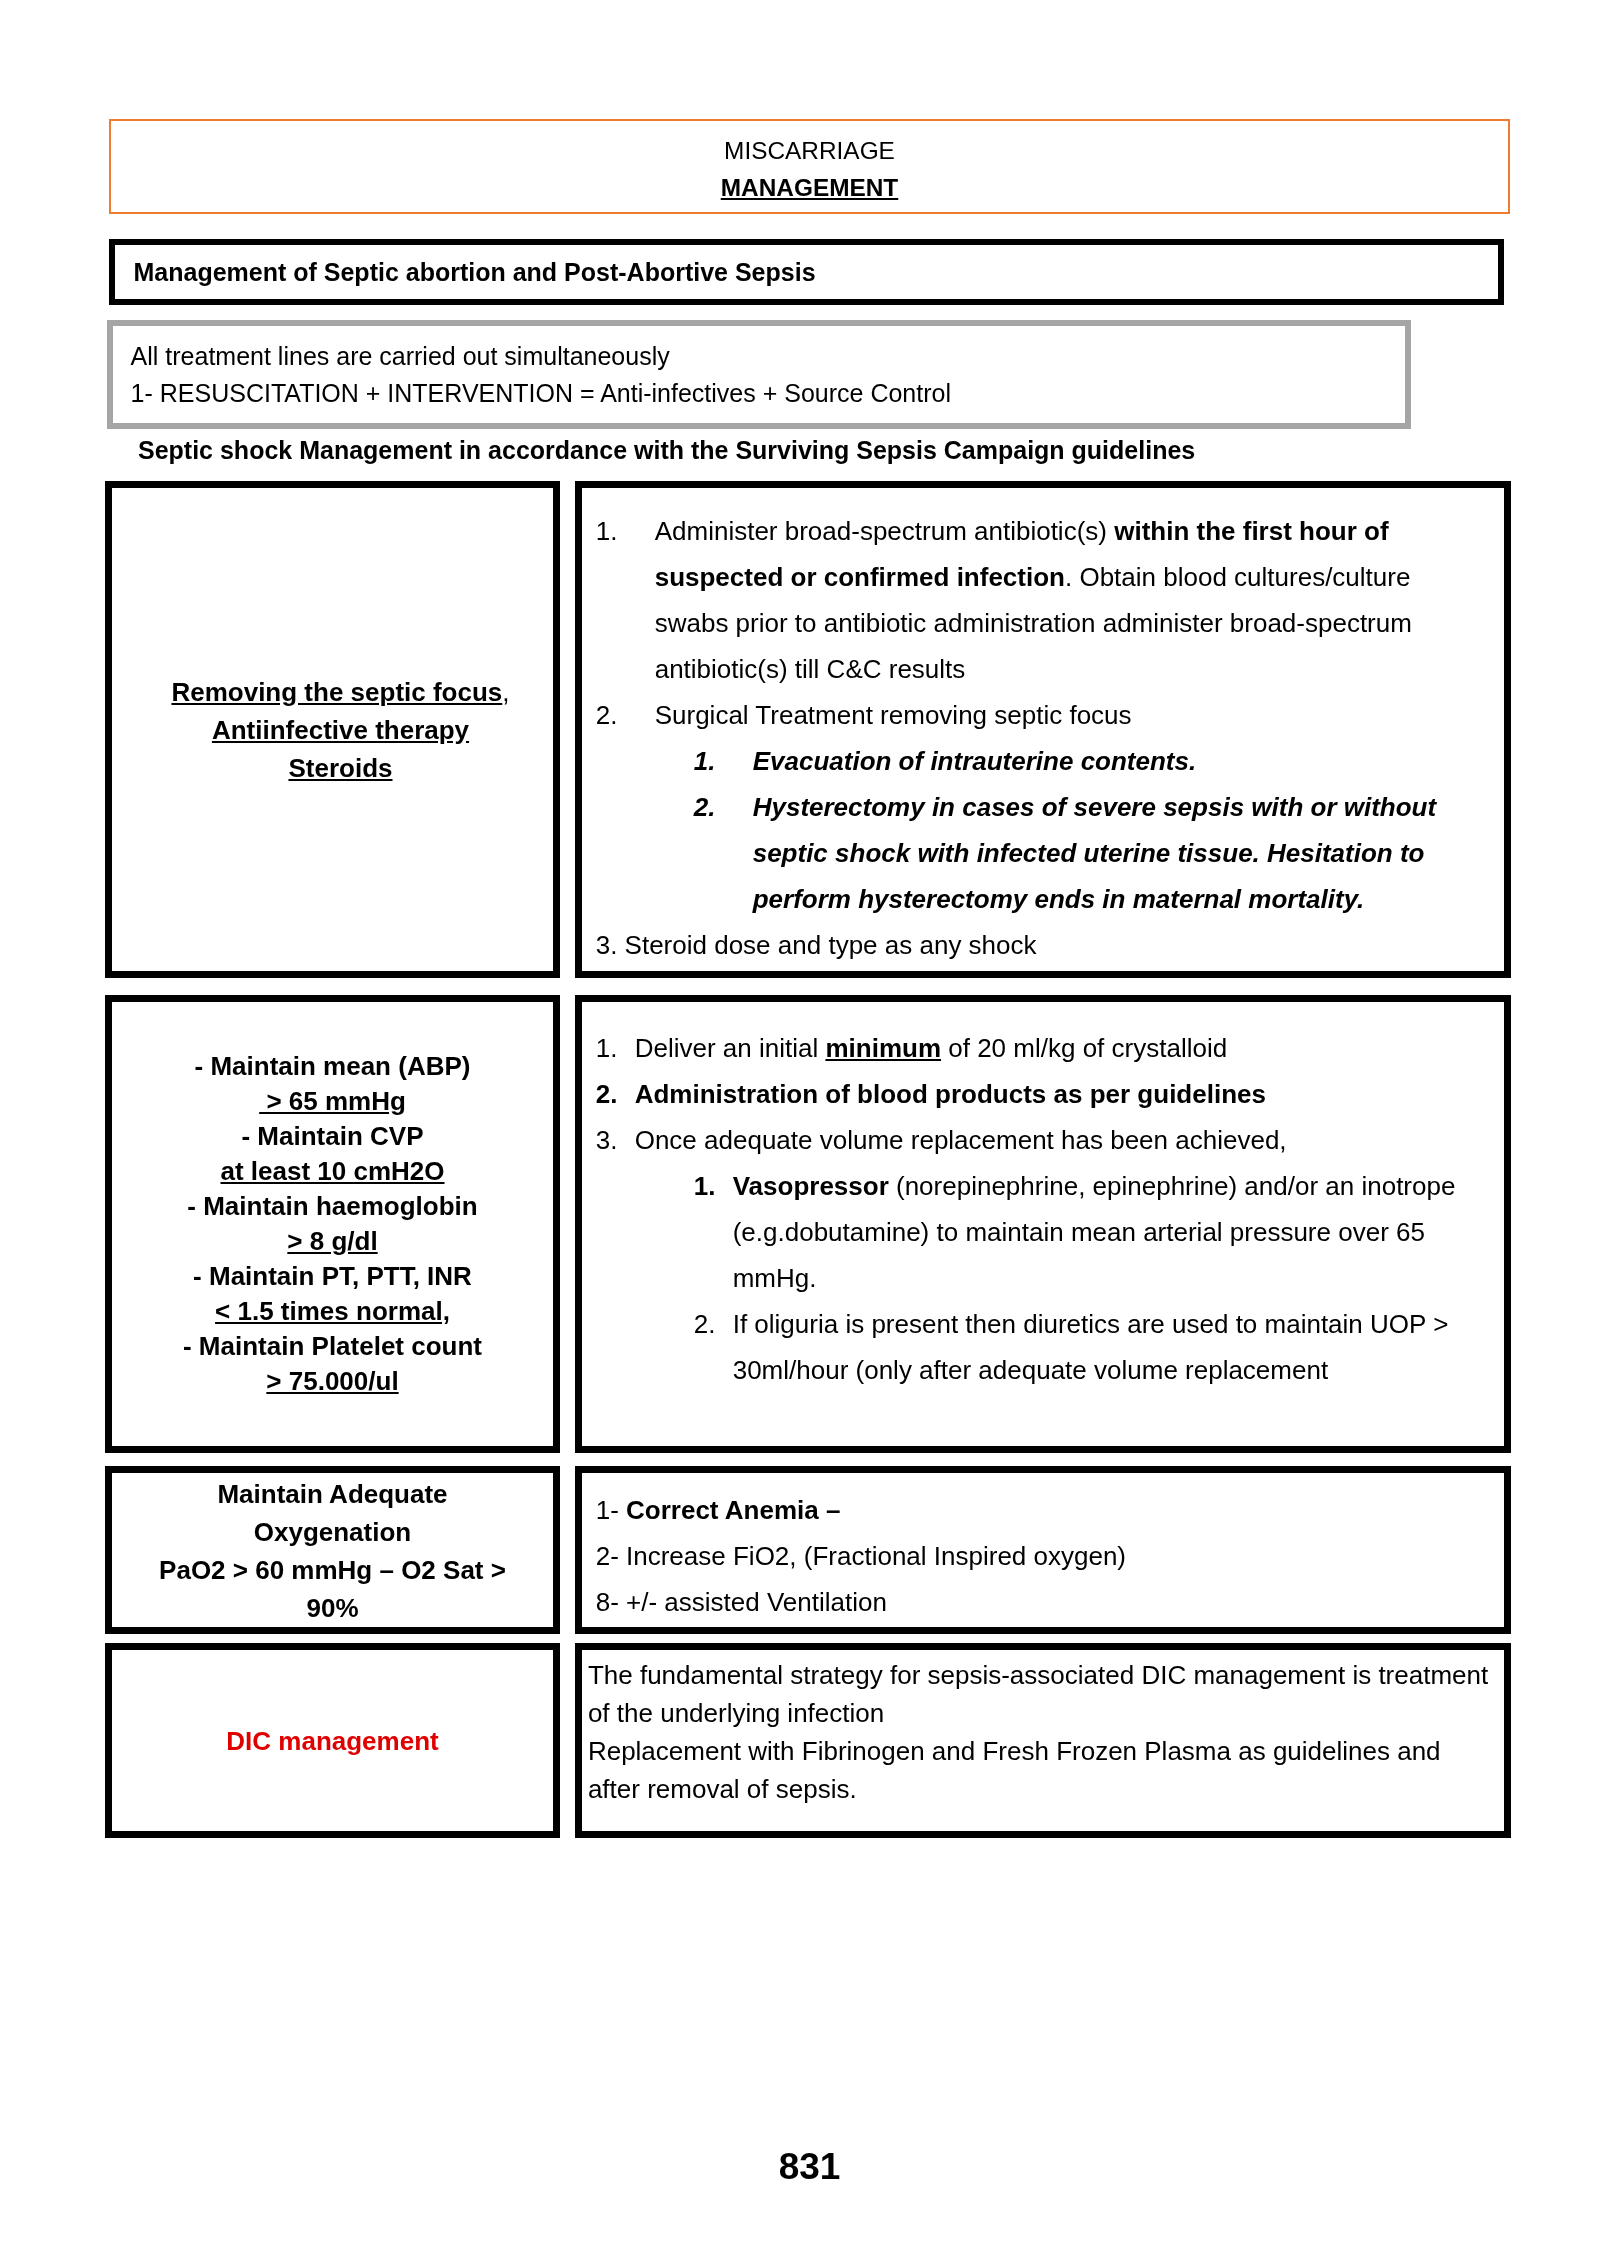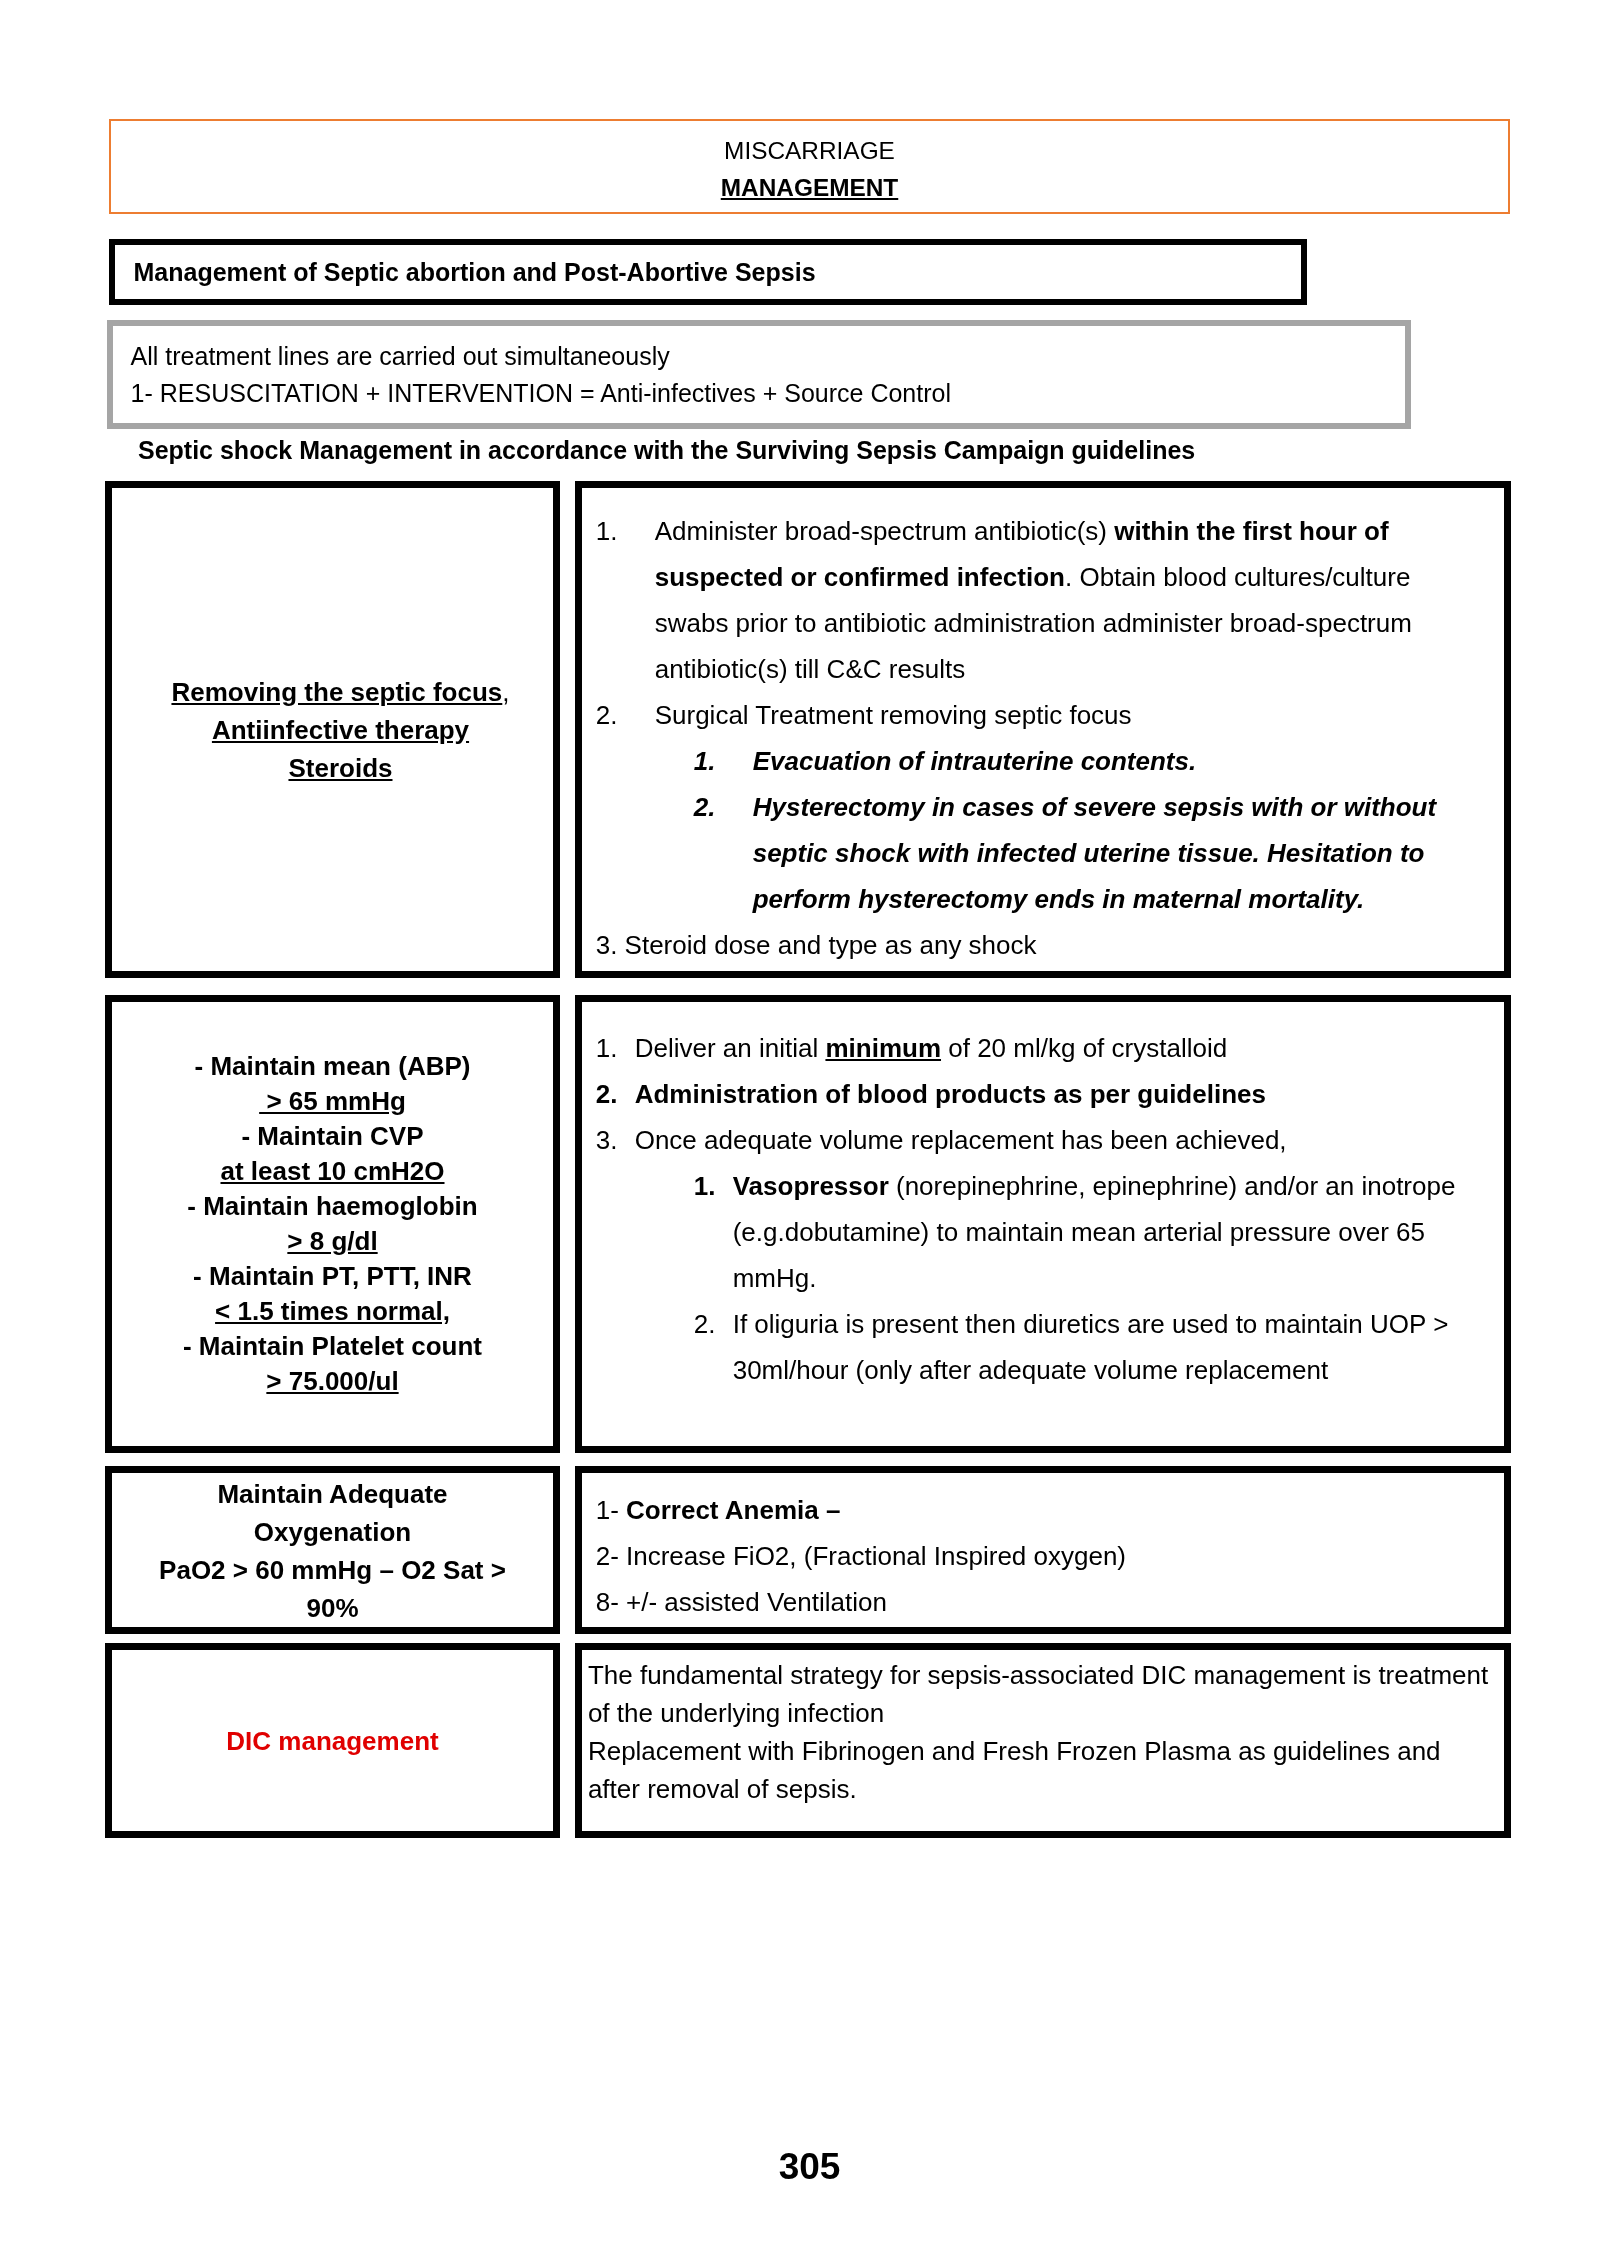--- a/index.html
+++ b/index.html
@@ -5,21 +5,21 @@
   html, body { margin: 0; padding: 0; background: #ffffff; }
   body { width: 1619px; height: 2263px; position: relative; overflow: hidden;
          font-family: "Liberation Sans", "DejaVu Sans", sans-serif; color: #000; }
   .abs { position: absolute; box-sizing: border-box; }
 
   .title-box { left: 109px; top: 119px; width: 1401px; height: 95px;
                border: 2.9px solid #ED7D31; text-align: center; font-size: 24.4px; line-height: 37px;
                padding-top: 10.7px; font-family: "Liberation Sans", sans-serif; }
   .title-box .sub { text-decoration: underline; font-weight: bold; }
 
-  .header-box { left: 109px; top: 239px; width: 1198px; height: 66px;
+  .header-box { left: 109px; top: 239px; width: 1395px; height: 66px;
                 border: 6.8px solid #000; font-size: 25px; font-weight: bold;
                 padding: 9.8px 0 0 18.5px; line-height: 35px; }
 
   .note-box { left: 107px; top: 320px; width: 1304px; height: 109px;
               border: 6.8px solid #A5A5A5; font-size: 25px; line-height: 37px;
               padding: 11.7px 0 0 17.6px; }
 
   .section-heading { left: 138px; top: 432px; font-size: 25px; font-weight: bold; line-height: 37px; }
 
   .cell { border: 7.8px solid #000; background: #fff; }
@@ -161,14 +161,14 @@
 </div>
 
 <div class="abs cell lcell row4">
   <span class="red">DIC management</span>
 </div>
 <div class="abs cell rcell row4 r4">
   <div>The fundamental strategy for sepsis-associated DIC management is treatment of the underlying infection</div>
   <div>Replacement with Fibrinogen and Fresh Frozen Plasma as guidelines and after removal of sepsis.</div>
 </div>
 
-<div class="abs page-number">305</div>
+<div class="abs page-number">831</div>
 
 
 </body></html>

